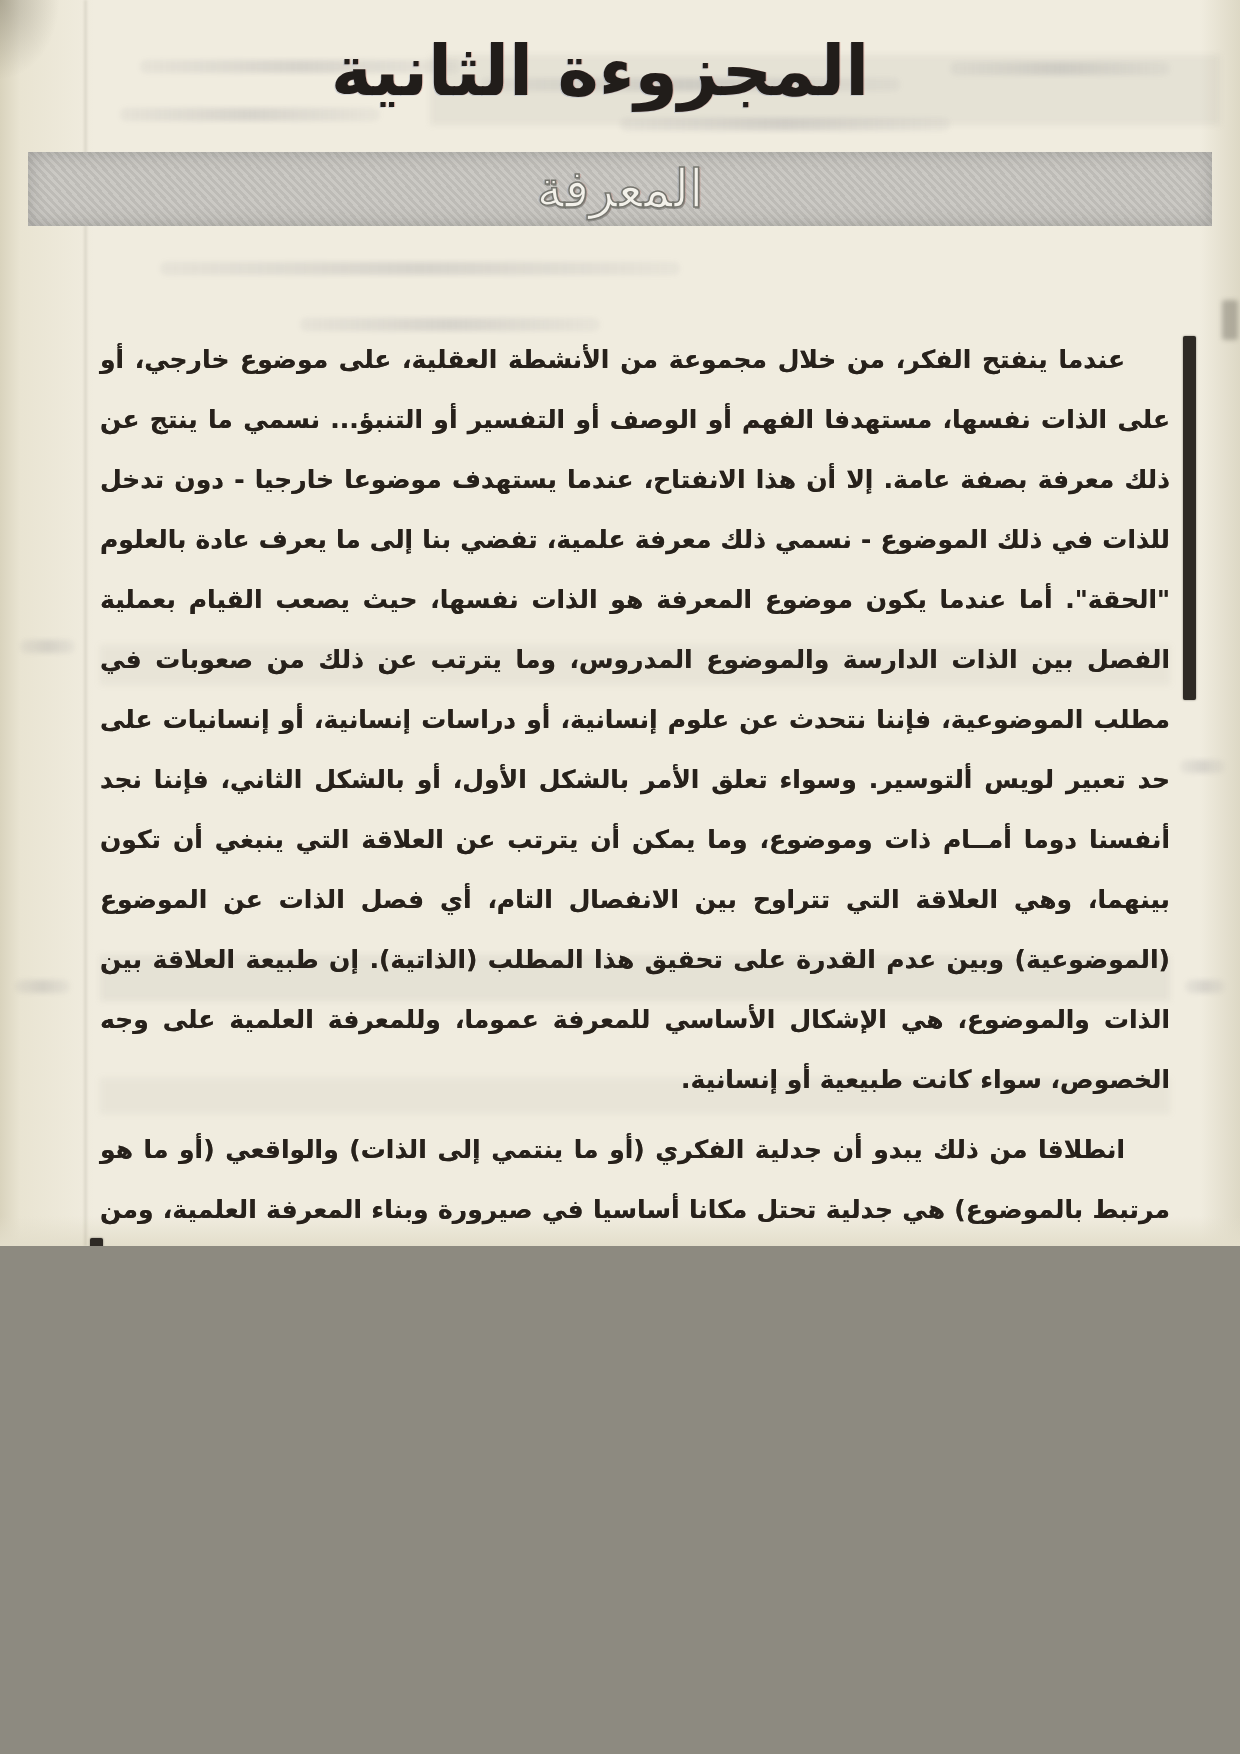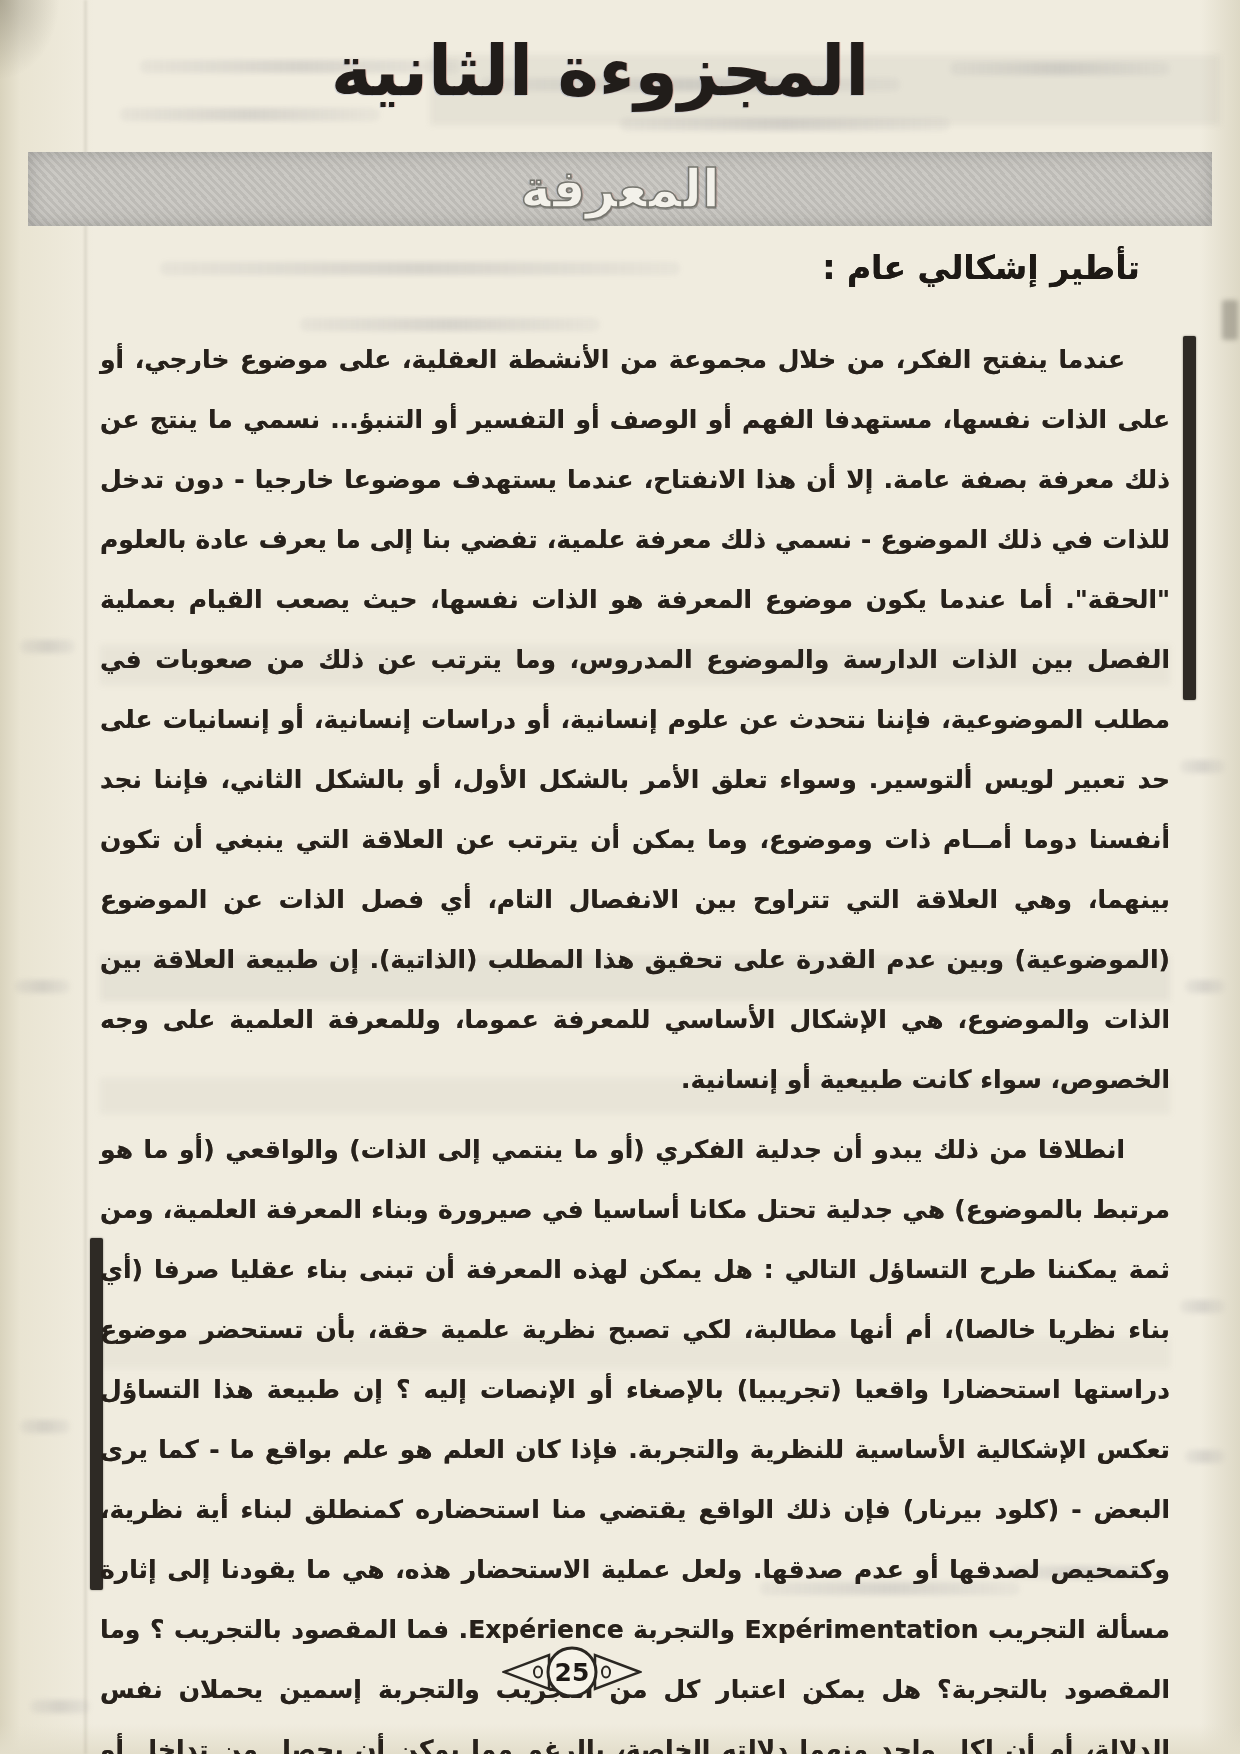--- a/index.html
+++ b/index.html
@@ -1,19 +1,19 @@
 <!DOCTYPE html>
 <html lang="ar" dir="rtl"><head>
 <meta charset="utf-8">
 <style>
   html,body{margin:0;padding:0;background:#8a8а80;}
   body{background:#8d8a80;}
   .page{
     position:relative;
-    width:1240px;height:1754px;
+    width:1240px;height:1246px;
     margin:0 auto;
     background:#f0ecdf;
     overflow:hidden;
     font-family:"DejaVu Sans",sans-serif;
     color:#241f19;
   }
   
   .edge-left{position:absolute;left:0;top:0;width:95px;height:100%;
     background:linear-gradient(90deg,#d9d3bd 0,#e9e4d2 20px,rgba(233,228,210,0) 95px);}
   .edge-right{position:absolute;right:0;top:0;width:40px;height:100%;
@@ -40,21 +40,21 @@
   }
   
   .banner{
     position:absolute;top:152px;left:28px;width:1184px;height:74px;
     background:#c7c5c0;
     background-image:repeating-linear-gradient(47deg,rgba(255,255,255,.07) 0 3px,rgba(0,0,0,.05) 3px 6px);
     box-shadow:inset 0 0 18px rgba(90,90,85,.35);
     display:flex;align-items:center;justify-content:center;
   }
   .banner-text{
-    font-size:52px;font-weight:700;
+    font-size:52px;font-weight:400;
     color:#f3f1ea;
     -webkit-text-stroke:1.5px #75756e;
     text-shadow:1px 2px 0 rgba(95,95,90,.45), 2px 0 0 rgba(190,80,60,.18), -2px 0 0 rgba(70,110,170,.12);
   }
   
   .section-heading{
     position:absolute;top:248px;right:100px;margin:0;
     font-size:33px;font-weight:800;color:#1d1915;
     text-shadow:0 0 .5px #1d1915;
   }
@@ -110,21 +110,20 @@
   <div class="smudge" style="left:760px;top:1582px;width:260px;"></div>
   <div class="smudge" style="left:1010px;top:1566px;width:140px;"></div>
   <div class="smudge" style="left:1222px;top:300px;width:16px;height:40px;border-radius:3px;background:rgba(60,55,45,.30);"></div>
 
   <h1 class="module-title">المجزوءة الثانية</h1>
 
   <div class="banner">
     <span class="banner-text">المعرفة</span>
   </div>
 
-  <h2 class="section-heading">تأطير إشكالي عام :</h2>
 
   <div class="margin-bar bar-right"></div>
   <div class="margin-bar bar-left"></div>
 
   <div class="body-text">
     <p>عندما ينفتح الفكر، من خلال مجموعة من الأنشطة العقلية، على موضوع خارجي، أو على الذات نفسها، مستهدفا الفهم أو الوصف أو التفسير أو التنبؤ... نسمي ما ينتج عن ذلك معرفة بصفة عامة. إلا أن هذا الانفتاح، عندما يستهدف موضوعا خارجيا - دون تدخل للذات في ذلك الموضوع - نسمي ذلك معرفة علمية، تفضي بنا إلى ما يعرف عادة بالعلوم "الحقة". أما عندما يكون موضوع المعرفة هو الذات نفسها، حيث يصعب القيام بعملية الفصل بين الذات الدارسة والموضوع المدروس، وما يترتب عن ذلك من صعوبات في مطلب الموضوعية، فإننا نتحدث عن علوم إنسانية، أو دراسات إنسانية، أو إنسانيات على حد تعبير لويس ألتوسير. وسواء تعلق الأمر بالشكل الأول، أو بالشكل الثاني، فإننا نجد أنفسنا دوما أمــام ذات وموضوع، وما يمكن أن يترتب عن العلاقة التي ينبغي أن تكون بينهما، وهي العلاقة التي تتراوح بين الانفصال التام، أي فصل الذات عن الموضوع (الموضوعية) وبين عدم القدرة على تحقيق هذا المطلب (الذاتية). إن طبيعة العلاقة بين الذات والموضوع، هي الإشكال الأساسي للمعرفة عموما، وللمعرفة العلمية على وجه الخصوص، سواء كانت طبيعية أو إنسانية.</p>
     <p>انطلاقا من ذلك يبدو أن جدلية الفكري (أو ما ينتمي إلى الذات) والواقعي (أو ما هو مرتبط بالموضوع) هي جدلية تحتل مكانا أساسيا في صيرورة وبناء المعرفة العلمية، ومن ثمة يمكننا طرح التساؤل التالي : هل يمكن لهذه المعرفة أن تبنى بناء عقليا صرفا (أي بناء نظريا خالصا)، أم أنها مطالبة، لكي تصبح نظرية علمية حقة، بأن تستحضر موضوع دراستها استحضارا واقعيا (تجريبيا) بالإصغاء أو الإنصات إليه ؟ إن طبيعة هذا التساؤل تعكس الإشكالية الأساسية للنظرية والتجربة. فإذا كان العلم هو علم بواقع ما - كما يرى البعض - (كلود بيرنار) فإن ذلك الواقع يقتضي منا استحضاره كمنطلق لبناء أية نظرية، وكتمحيص لصدقها أو عدم صدقها. ولعل عملية الاستحضار هذه، هي ما يقودنا إلى إثارة مسألة التجريب Expérimentation والتجربة Expérience. فما المقصود بالتجريب ؟ وما المقصود بالتجربة؟ هل يمكن اعتبار كل من التجريب والتجربة إسمين يحملان نفس الدلالة، أم أن لكل واحد منهما دلالته الخاصة، بالرغم مما يمكن أن يحصل من تداخل أو تقاطع بينهما ؟ يقودنا مفهوم التجربة أيضا إلى طرح التساؤل التالي : هل المقصود دوما بالتجربة هو تلك الممارسة التي تتم داخل المختبر، وتكون خاضعة لشروط محددة، أم أن التجربة يمكن أن تحمل دلالة أخرى تجعل منها تجربة فكرية محضة (روني طوم).</p>
     <p>وسواء كانت المعرفة العلمية مؤسسة وقائمة على تجارب مخبرية، أو على تجارب عقلية نظرية صرفة،</p>
   </div>
 

